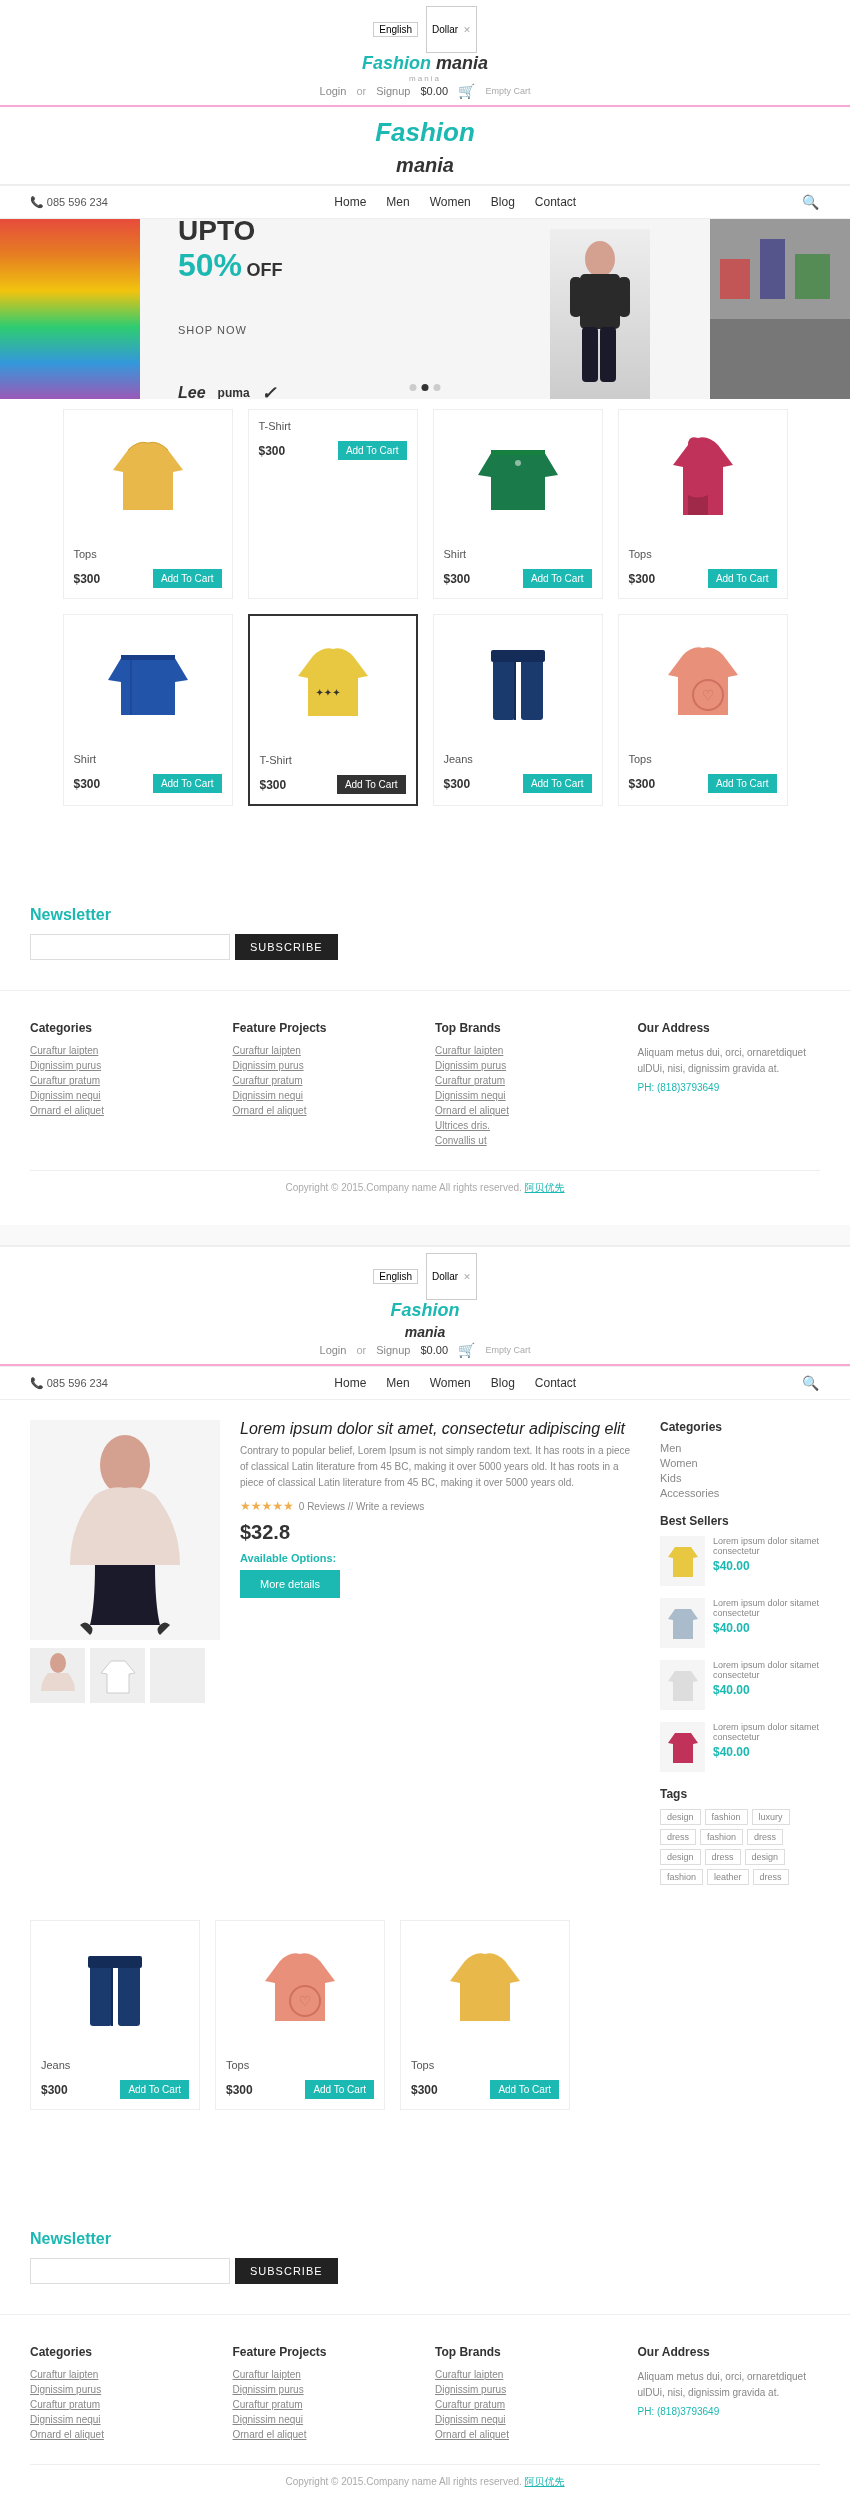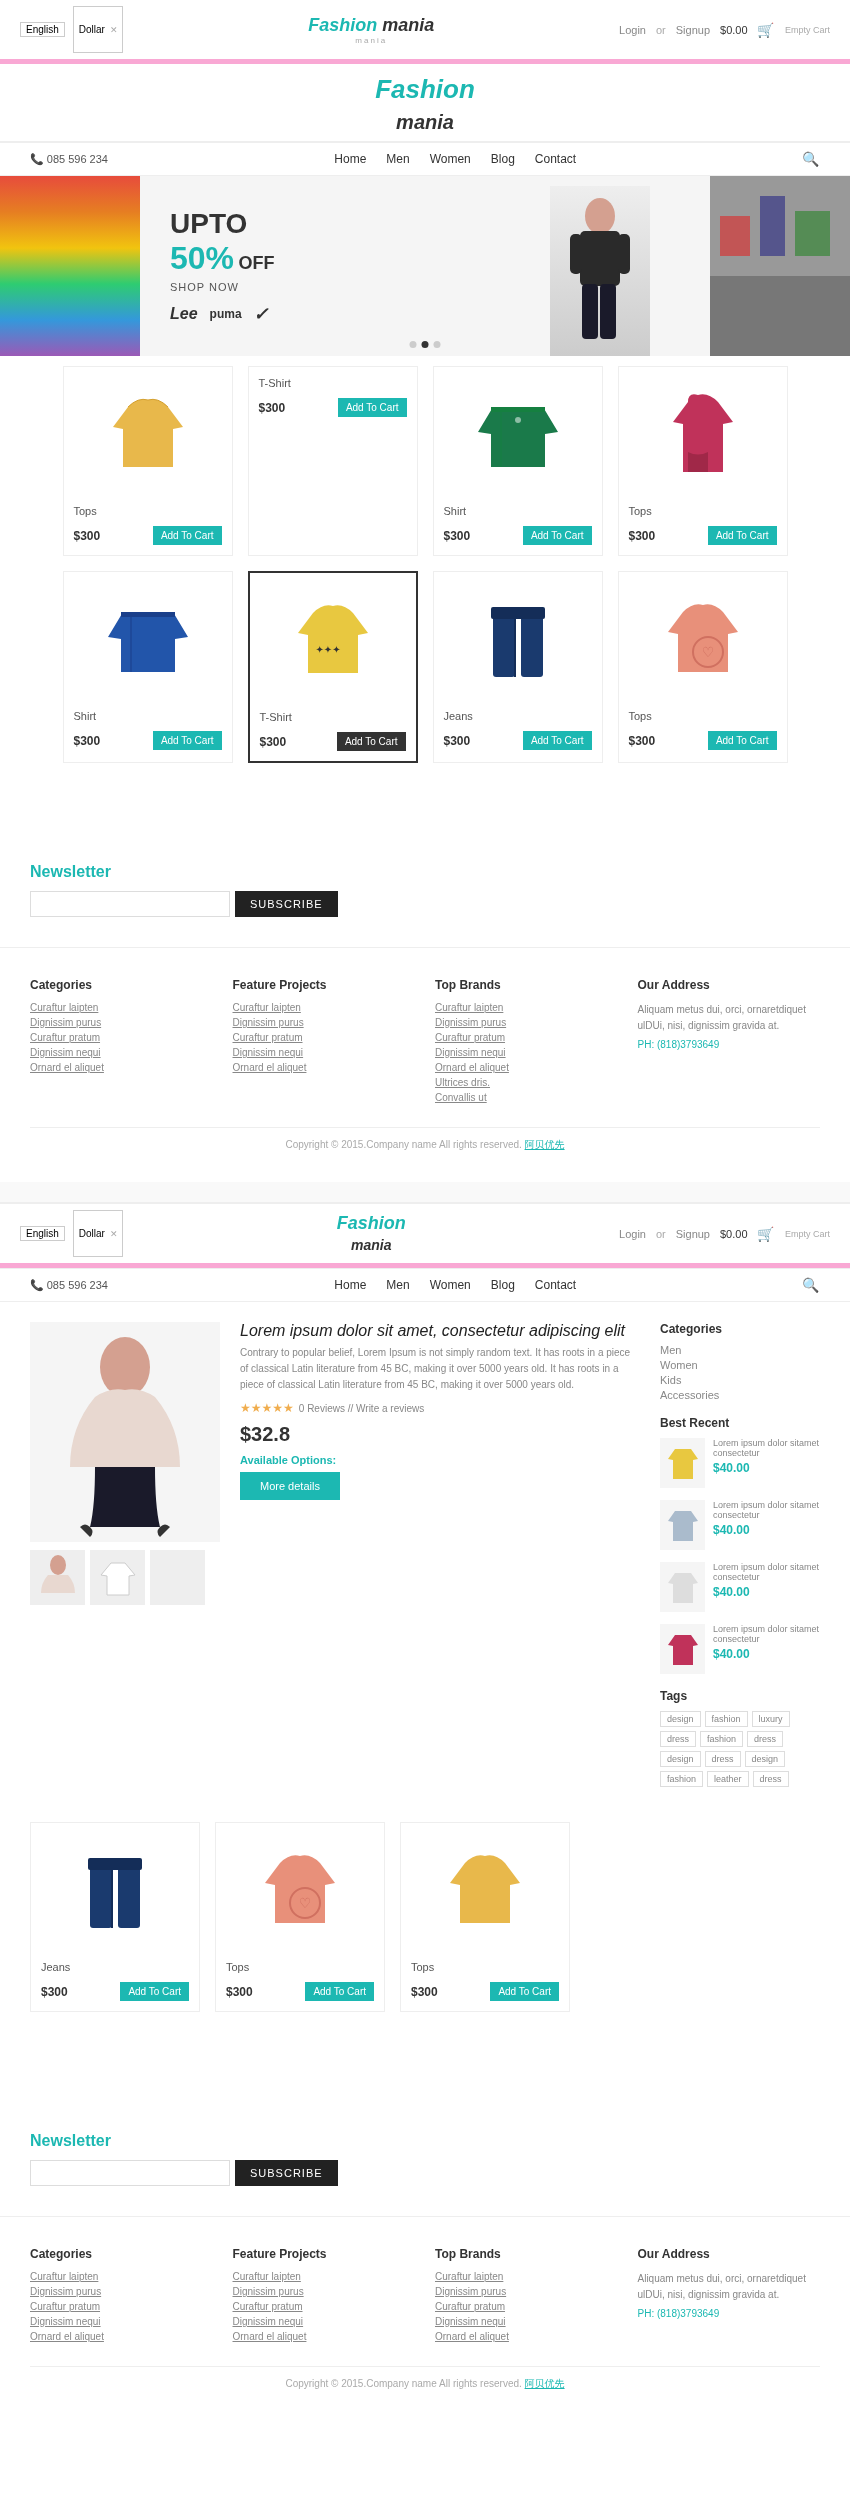--- a/index.html
+++ b/index.html
@@ -1,21 +1,21 @@
 <!DOCTYPE html>
 <html><head>
   <meta charset="utf-8">
   <style>
     * { margin: 0; padding: 0; box-sizing: border-box; }
     body { font-family: Arial, sans-serif; background: #fff; width: 850px; }
 
     
     .top-bar {
       display: flex; align-items: center; justify-content: space-between;
-      padding: 6px 20px; border-bottom: 5px solid #f9a8d4; font-size: 11px;
+      padding: 6px 20px; border-bottom: 2px solid #f9a8d4; font-size: 11px; flex-direction: column;
     }
     .top-bar-left { display: flex; gap: 8px; align-items: center; }
     .lang-btn { border: 1px solid #ccc; padding: 1px 5px; font-size: 10px; cursor: pointer; background: #fff; }
     .currency-btn { border: 1px solid #ccc; padding: 17px 5px; font-size: 10px; cursor: pointer; background: #fff; display: flex; align-items: center; gap: 5px; justify-content: flex-end; }
     .x-btn { color: #aaa; font-size: 9px; cursor: pointer; }
     .cart-icon { font-size: 14px; }
 
     
     .main-nav {
       display: flex; align-items: center; justify-content: space-between;
@@ -23,22 +23,23 @@
     }
     .phone { font-size: 11px; color: #555; }
     .nav-links { display: flex; gap: 20px; }
     .nav-links a { text-decoration: none; color: #333; font-size: 12px; }
     .search-icon-nav { font-size: 14px; color: #555; cursor: pointer; }
 
     
     .hero { display: flex; height: 180px; overflow: hidden; }
     .hero-center {
       flex: 1; background: #f5f5f5; display: flex; flex-direction: column;
-      align-items: flex-start; justify-content: center; padding: 20px 30px;
+      align-items: flex-start; justify-content: center; padding: 20px 38px;
       position: relative;
+      gap: 36px;
     }
     .hero-upto { font-size: 28px; font-weight: bold; color: #333; }
     .hero-percent { font-size: 32px; font-weight: bold; color: #1cb8b2; }
     .hero-off { font-size: 18px; font-weight: bold; color: #333; }
     .hero-shop { font-size: 11px; color: #555; margin-top: 4px; letter-spacing: 1px; }
     .hero-brands { display: flex; gap: 12px; margin-top: 10px; align-items: center; }
     .hero-brand { font-size: 16px; font-weight: bold; color: #333; font-style: italic; }
     .hero-model {
       position: absolute; right: 60px; bottom: 0; width: 100px; height: 170px;
       background: linear-gradient(to bottom, #eee, #ccc);
@@ -527,21 +528,21 @@
     <div class="detail-right">
       <div class="sidebar-section-title">Categories</div>
       <div class="sidebar-links">
         <a href="#">Men</a>
         <a href="#">Women</a>
         <a href="#">Kids</a>
         <a href="#">Accessories</a>
       </div>
 
       <div style="margin-top: 15px;">
-        <div class="sidebar-section-title">Best Recent</div>
+        <div class="sidebar-section-title">Best Sellers</div>
 
         <div class="best-seller-item">
           <div class="best-seller-img">
             <svg width="40" height="45" viewBox="0 0 40 45">
               <path d="M12 8 L5 18 L10 19 L10 38 L30 38 L30 19 L35 18 L28 8Z" fill="#e8c840"></path>
             </svg>
           </div>
           <div>
             <div class="best-seller-info">Lorem ipsum dolor sitamet consectetur</div>
             <div class="best-seller-price">$40.00</div>

